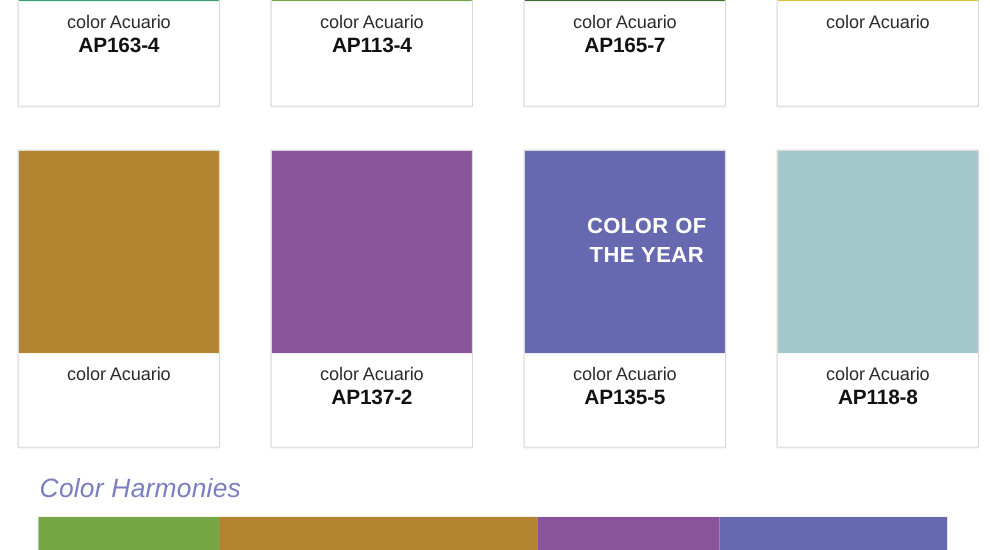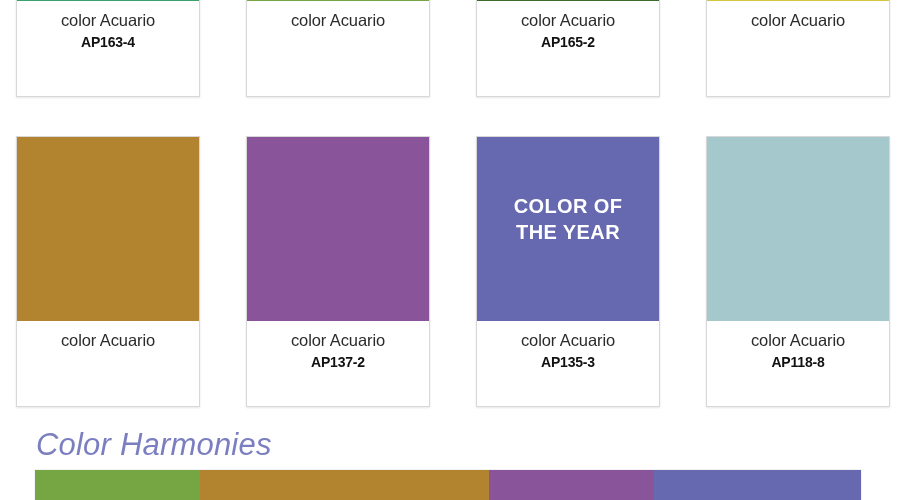--- a/index.html
+++ b/index.html
@@ -47,41 +47,41 @@
     display: block;
     font-size: 16.5px;
     line-height: 20px;
     color: #2b2b2b;
     font-weight: 400;
     letter-spacing: -0.1px;
   }
 
   .label .code {
     display: block;
-    font-size: 14px;
+    font-size: 19px;
     line-height: 24px;
     color: #111111;
     font-weight: 700;
     letter-spacing: -0.2px;
   }
 
   
   .row1 {
     top: -16px;
     height: 113px;
   }
   .row1 .chip { height: 16px; }
   .row1 .label { height: 95px; }
 
   
   .row2 {
     top: 136px;
     height: 271px;
   }
-  .row2 .chip { height: 184px; }
+  .row2 .chip { height: 184px; padding-left: 40px; }
   .row2 .label { height: 85px; }
 
   
   .col0 { left: 16px;  width: 184px; }
   .col1 { left: 246px; width: 184px; }
   .col2 { left: 476px; width: 184px; }
   .col3 { left: 706px; width: 184px; }
 
   
   .coty {
@@ -98,21 +98,21 @@
     font-stretch: condensed;
     text-transform: uppercase;
     white-space: pre-line;
   }
 
   
   .harmonies-title {
     position: absolute;
     left: 36px;
     top: 430px;
-    font-size: 31px;
+    font-size: 24px;
     line-height: 30px;
     font-style: italic;
     font-weight: 400;
     color: #7b7fc0;
     letter-spacing: 0.2px;
   }
 
   .harmony-bar {
     position: absolute;
     left: 35px;
@@ -137,28 +137,29 @@
     <div class="label">
       <span class="brand">color Acuario</span>
       <span class="code">AP163-4</span>
     </div>
   </div>
 
   <div class="card row1 col1">
     <div class="chip" style="background-color: rgb(118, 165, 68);"></div>
     <div class="label">
       <span class="brand">color Acuario</span>
+      <span class="code">AP113-4</span>
     </div>
   </div>
 
   <div class="card row1 col2">
     <div class="chip" style="background-color: rgb(58, 107, 44);"></div>
     <div class="label">
       <span class="brand">color Acuario</span>
-      <span class="code">AP165-2</span>
+      <span class="code">AP165-7</span>
     </div>
   </div>
 
   <div class="card row1 col3">
     <div class="chip" style="background-color: rgb(215, 199, 64);"></div>
     <div class="label">
       <span class="brand">color Acuario</span>
     </div>
   </div>
 
@@ -177,21 +178,21 @@
     </div>
   </div>
 
   <div class="card row2 col2">
     <div class="chip" style="background-color: rgb(102, 104, 176);">
       <div class="coty">COLOR OF
 THE YEAR</div>
     </div>
     <div class="label">
       <span class="brand">color Acuario</span>
-      <span class="code">AP135-3</span>
+      <span class="code">AP135-5</span>
     </div>
   </div>
 
   <div class="card row2 col3">
     <div class="chip" style="background-color: rgb(164, 200, 204);"></div>
     <div class="label">
       <span class="brand">color Acuario</span>
       <span class="code">AP118-8</span>
     </div>
   </div>

